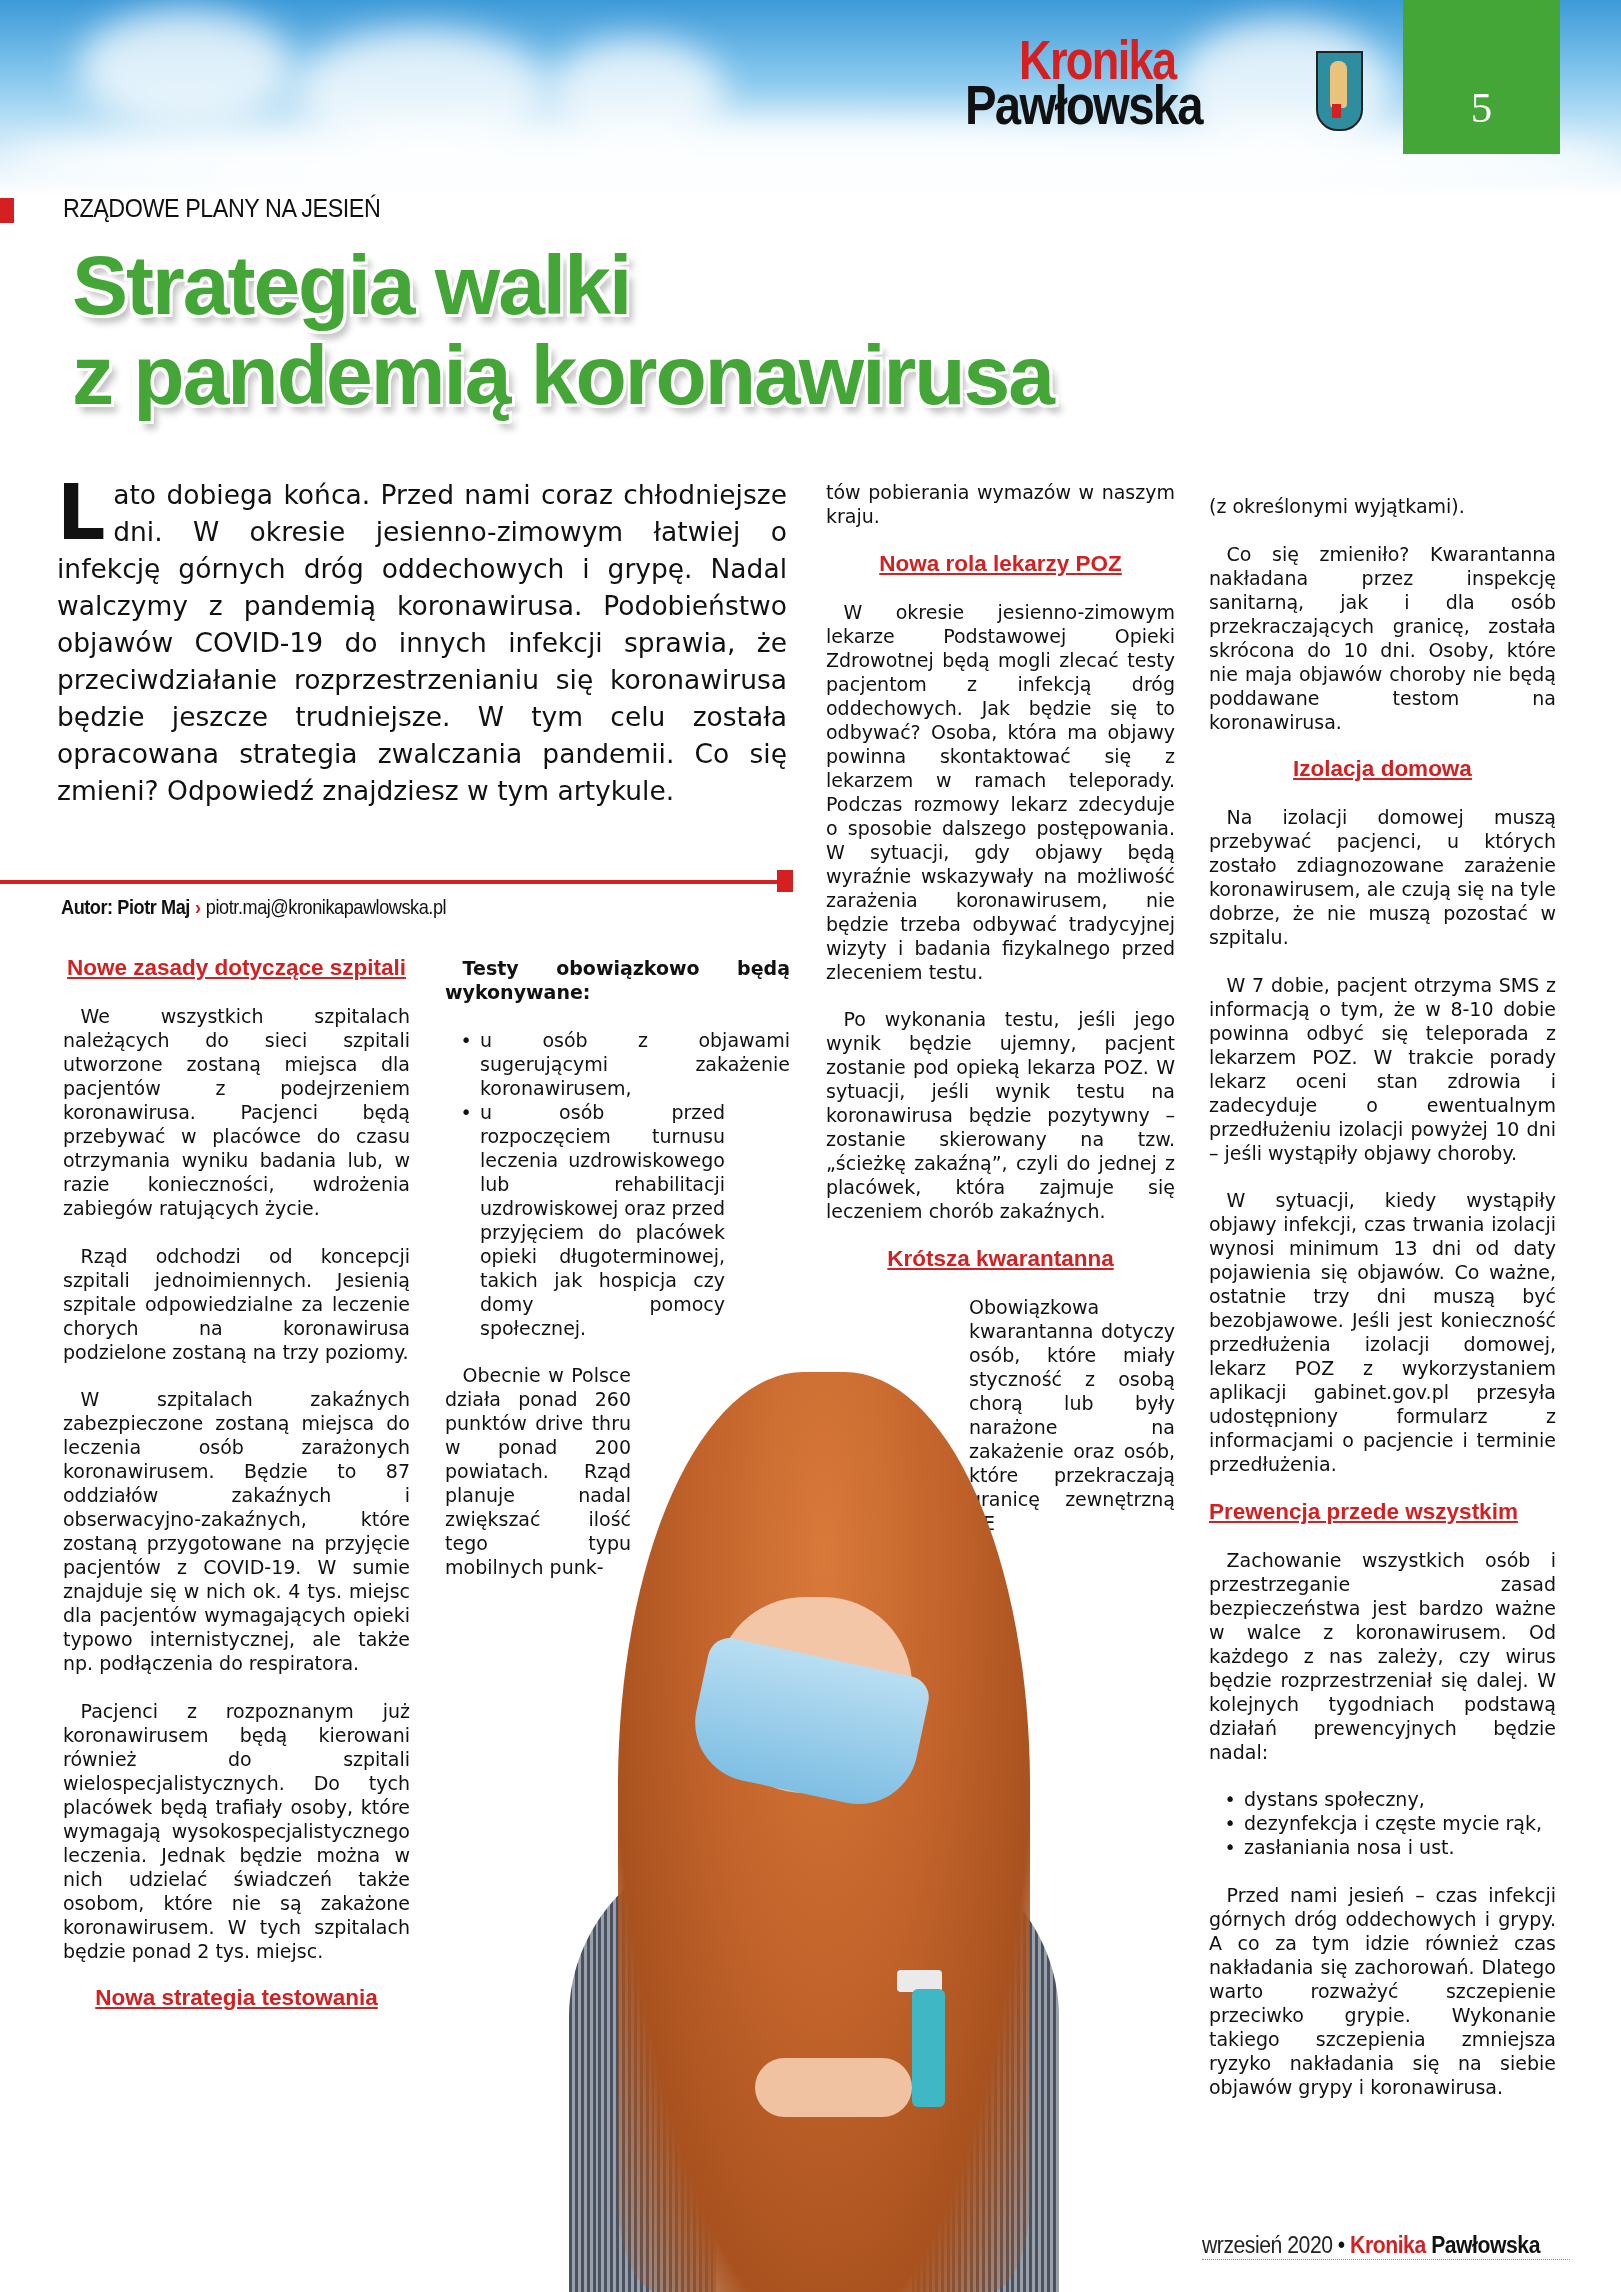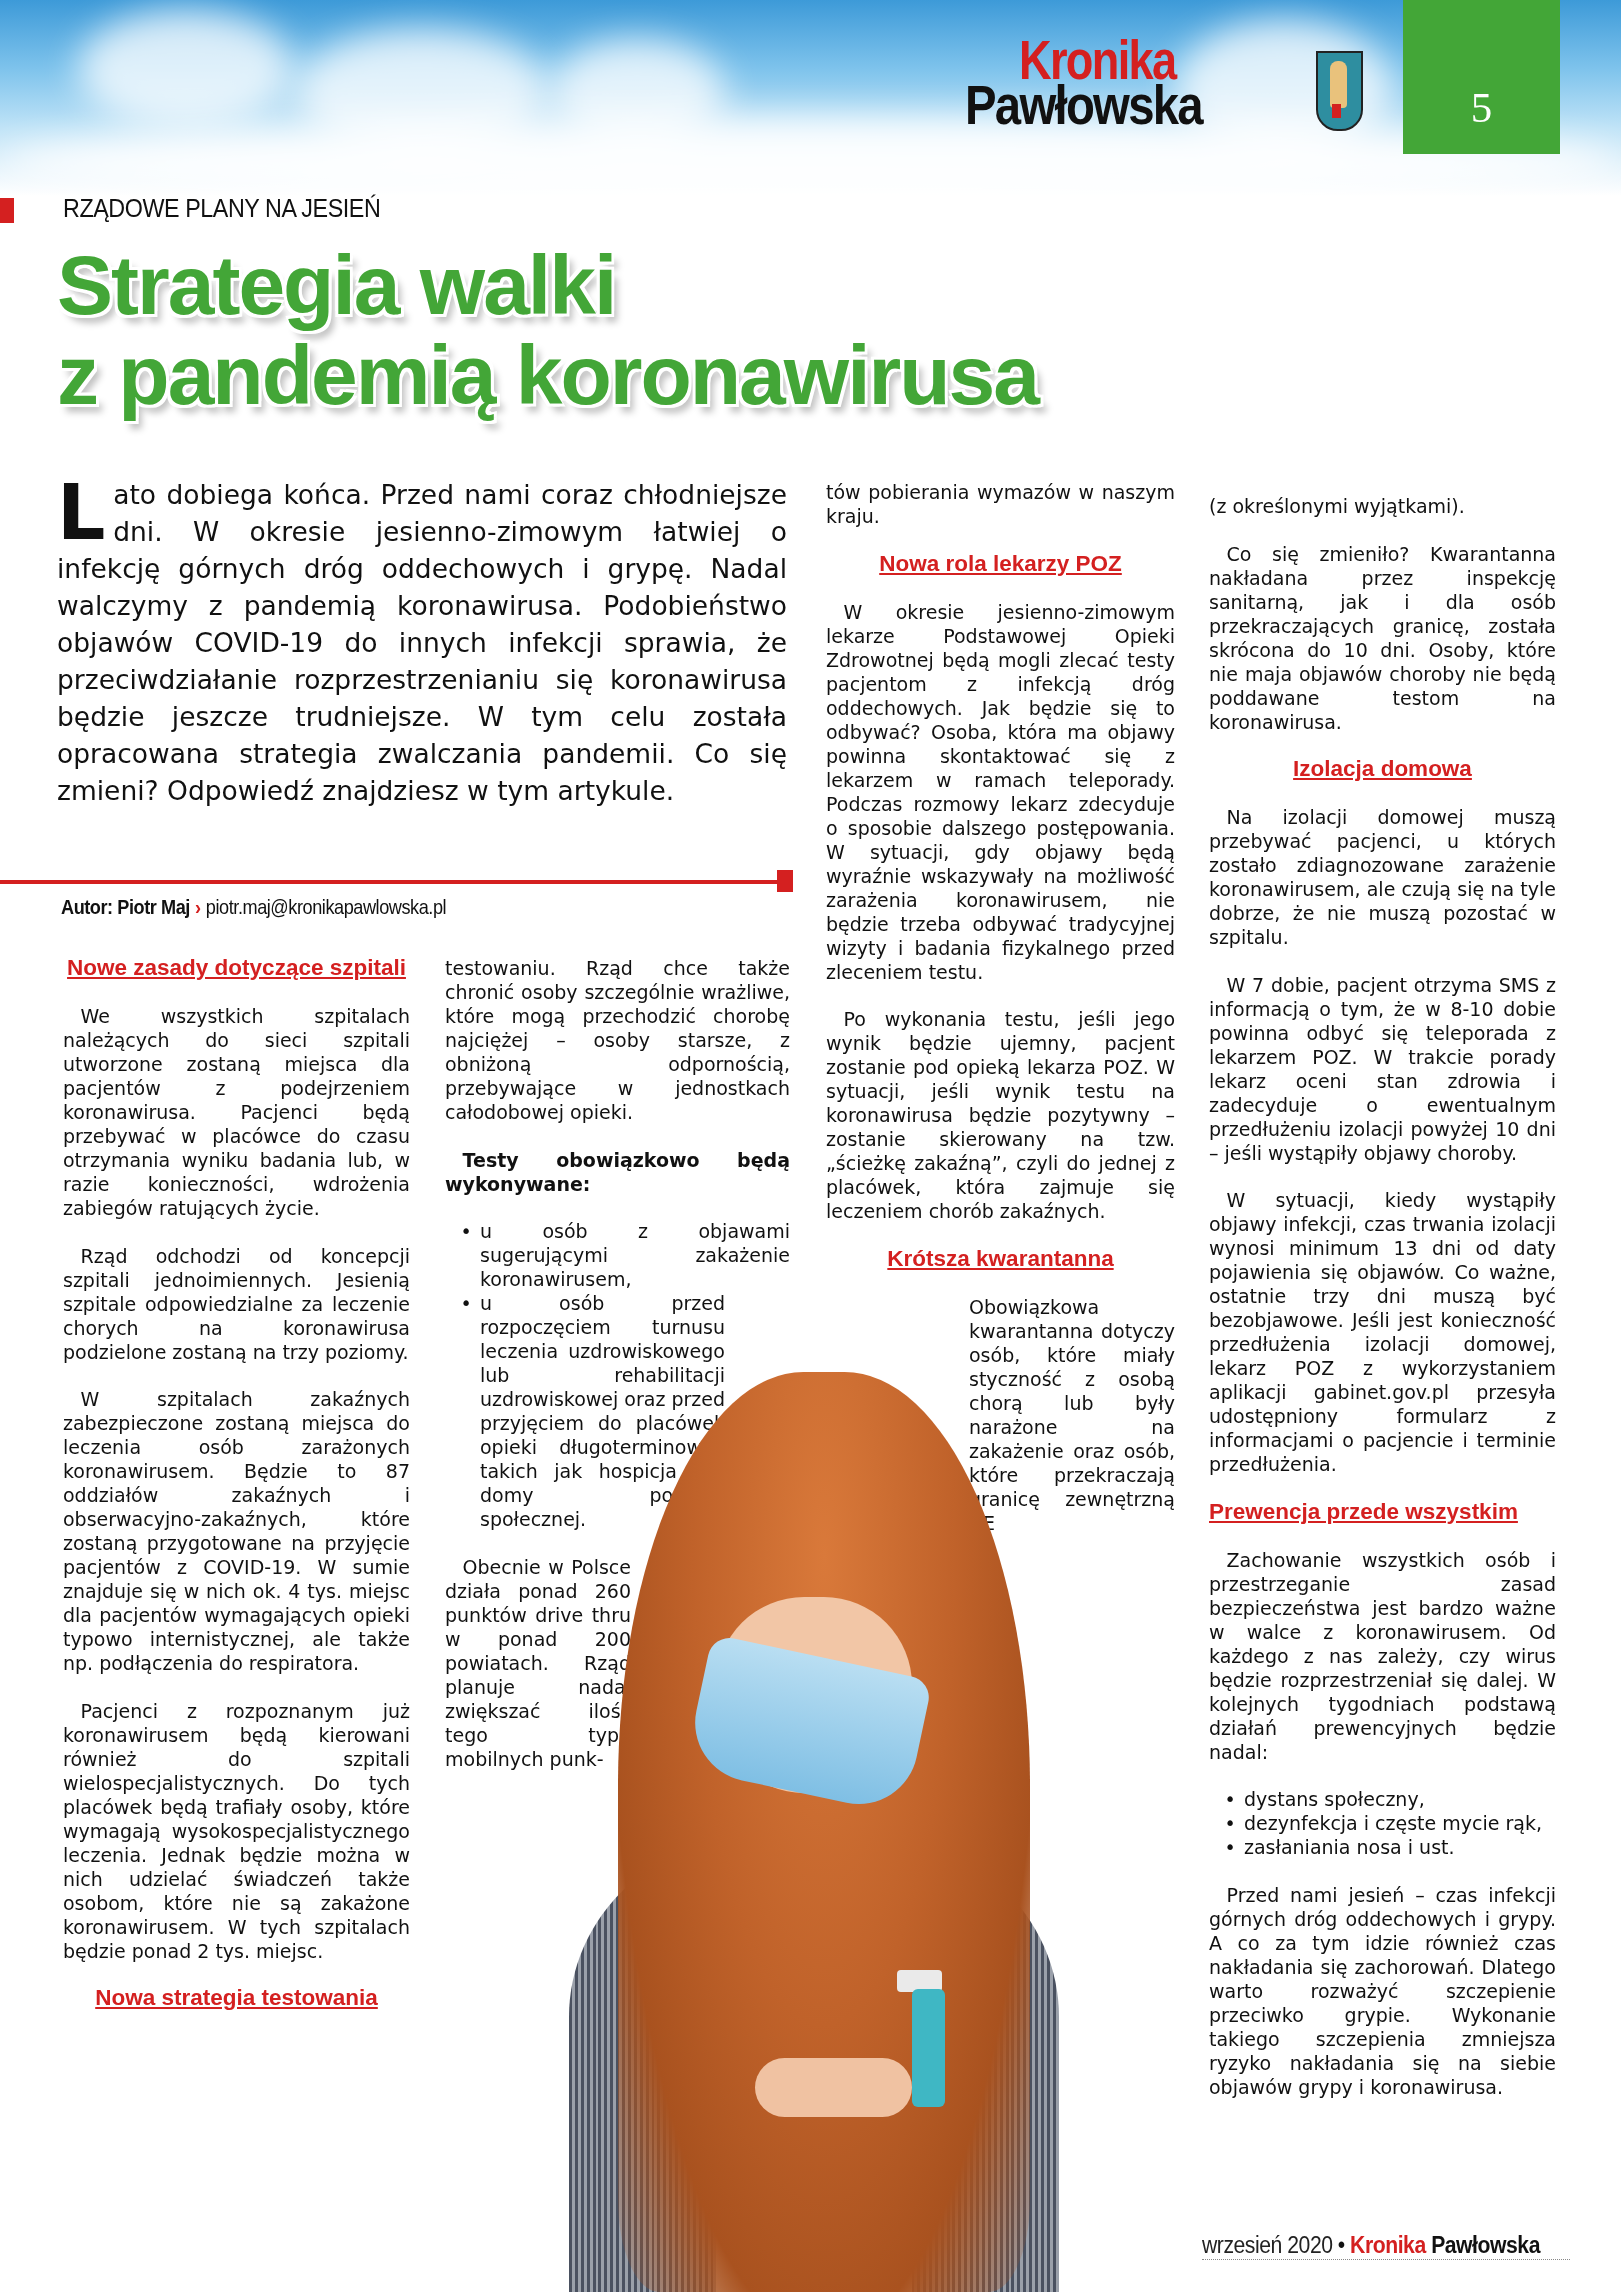--- a/index.html
+++ b/index.html
@@ -8,21 +8,21 @@
     background: linear-gradient(180deg, #3d9ad8 0%, #7ec3ec 35%, #bfe3f7 65%, #ffffff 100%); }
   .cloud { position: absolute; border-radius: 50%; background: rgba(255,255,255,0.75); filter: blur(17.6px); }
   .logo-kronika { position: absolute; left: 1019px; top: 33px; font-family: "Liberation Sans", sans-serif; font-weight: 700; font-size: 55px; letter-spacing: -2px; color: #d42020; transform: scaleX(0.82); transform-origin: left top; line-height: 1; }
   .logo-pawl { position: absolute; left: 965px; top: 78px; font-family: "Liberation Sans", sans-serif; font-weight: 700; font-size: 55px; letter-spacing: -2px; color: #111; transform: scaleX(0.86); transform-origin: left top; line-height: 1; }
   .crest { position: absolute; left: 1316px; top: 51px; width: 43px; height: 76px; background: #2e8ea0; border: 2px solid #222; border-radius: 0 0 21.6px 21.6px; }
   .crest-figure { position: absolute; left: 11.8px; top: 7.8px; width: 17.6px; height: 47px; background: #e9c27c; border-radius: 7.8px 7.8px 3.9px 3.9px; }
   .crest-boot { position: absolute; left: 13.7px; top: 51px; width: 9.8px; height: 13.7px; background: #d42020; }
   .pagenum { position: absolute; left: 1403px; top: 0; width: 157px; height: 154px; background: #43a637; color: #fff; font-family: "Liberation Serif", serif; font-size: 43px; display: flex; align-items: flex-end; justify-content: center; padding-bottom: 21.6px; box-sizing: border-box; }
   .kicker-mark { position: absolute; left: 0; top: 198px; width: 13.7px; height: 24.5px; background: #d42020; }
   .kicker { position: absolute; left: 63px; top: 193px; font-size: 26.5px; color: #111; letter-spacing: -0.5px; transform: scaleX(0.88); transform-origin: left top; }
-  .headline { position: absolute; left: 57px; top: 240px; font-family: "Liberation Sans", sans-serif; font-weight: 700; font-size: 84px; line-height: 90px; color: #43a637; letter-spacing: -2px; text-shadow: 2.9px 2.9px 0 #fff, -2.9px -2.9px 0 #fff, 2.9px -2.9px 0 #fff, -2.9px 2.9px 0 #fff, 5.9px 7.8px 7.8px rgba(0,0,0,0.25); }
+  .headline { position: absolute; left: 72px; top: 240px; font-family: "Liberation Sans", sans-serif; font-weight: 700; font-size: 84px; line-height: 90px; color: #43a637; letter-spacing: -2px; text-shadow: 2.9px 2.9px 0 #fff, -2.9px -2.9px 0 #fff, 2.9px -2.9px 0 #fff, -2.9px 2.9px 0 #fff, 5.9px 7.8px 7.8px rgba(0,0,0,0.25); }
   .lead { position: absolute; left: 57px; top: 476px; width: 730px; font-family: "DejaVu Sans", sans-serif; font-size: 26.5px; line-height: 37px; text-align: justify; color: #111; }
   .dropcap { float: left; font-size: 76px; line-height: 65px; font-weight: 700; margin: 3.9px 7.8px 0 0; }
   .rule { position: absolute; left: 0; top: 880px; width: 792px; height: 3.9px; background: #d42020; }
   .rule-end { position: absolute; left: 777px; top: 870px; width: 15.7px; height: 21.6px; background: #d42020; }
   .byline { position: absolute; left: 61px; top: 895px; font-size: 20.6px; letter-spacing: -0.5px; transform: scaleX(0.88); transform-origin: left top; white-space: nowrap; }
   .byline b { font-weight: 700; }
   .byline .chev { color: #d42020; font-weight: 700; margin: 0 5.9px; }
   .col { position: absolute; font-family: "DejaVu Sans", sans-serif; font-size: 19px; line-height: 24px; color: #111; text-align: justify; }
   .col p { margin: 0 0 23.5px 0; text-indent: 17.6px; }
   .col h3 { margin: 0 0 23.5px 0; color: #d42020; font-family: "Liberation Sans", sans-serif; font-weight: 700; font-size: 22.5px; line-height: 24.5px; text-align: center; text-decoration: underline; }
@@ -93,21 +93,20 @@
 <div class="col c1">
   <h3>Nowe zasady dotyczące szpitali</h3>
   <p>We wszystkich szpitalach należących do sieci szpitali utworzone zostaną miejsca dla pacjentów z podejrzeniem koronawirusa. Pacjenci będą przebywać w placówce do czasu otrzymania wyniku badania lub, w razie konieczności, wdrożenia zabiegów ratujących życie.</p>
   <p>Rząd odchodzi od koncepcji szpitali jednoimiennych. Jesienią szpitale odpowiedzialne za leczenie chorych na koronawirusa podzielone zostaną na trzy poziomy.</p>
   <p>W szpitalach zakaźnych zabezpieczone zostaną miejsca do leczenia osób zarażonych koronawirusem. Będzie to 87 oddziałów zakaźnych i obserwacyjno-zakaźnych, które zostaną przygotowane na przyjęcie pacjentów z COVID-19. W sumie znajduje się w nich ok. 4 tys. miejsc dla pacjentów wymagających opieki typowo internistycznej, ale także np. podłączenia do respiratora.</p>
   <p>Pacjenci z rozpoznanym już koronawirusem będą kierowani również do szpitali wielospecjalistycznych. Do tych placówek będą trafiały osoby, które wymagają wysokospecjalistycznego leczenia. Jednak będzie można w nich udzielać świadczeń także osobom, które nie są zakażone koronawirusem. W tych szpitalach będzie ponad 2 tys. miejsc.</p>
   <h3>Nowa strategia testowania</h3>
 </div>
 
 <div class="col c2">
-  <p style="text-indent:0;">testowaniu. Rząd chce także chronić osoby szczególnie wrażliwe, które mogą przechodzić chorobę najciężej – osoby starsze, z obniżoną odpornością, przebywające w jednostkach całodobowej opieki.</p>
   <p class="bold-p">Testy obowiązkowo będą wykonywane:</p>
   <ul>
     <li>u osób z objawami sugerującymi zakażenie koronawirusem,</li>
     <li style="width:245px;">u osób przed rozpoczęciem turnusu leczenia uzdrowiskowego lub rehabilitacji uzdrowiskowej oraz przed przyjęciem do placówek opieki długoterminowej, takich jak hospicja czy domy pomocy społecznej.</li>
   </ul>
   <p style="width:186px;">Obecnie w Polsce działa ponad 260 punktów drive thru w ponad 200 powiatach. Rząd planuje nadal zwiększać ilość tego typu mobilnych punk-</p>
 </div>
 
 <div class="col c3">
   <p style="text-indent:0;">tów pobierania wymazów w naszym kraju.</p>

